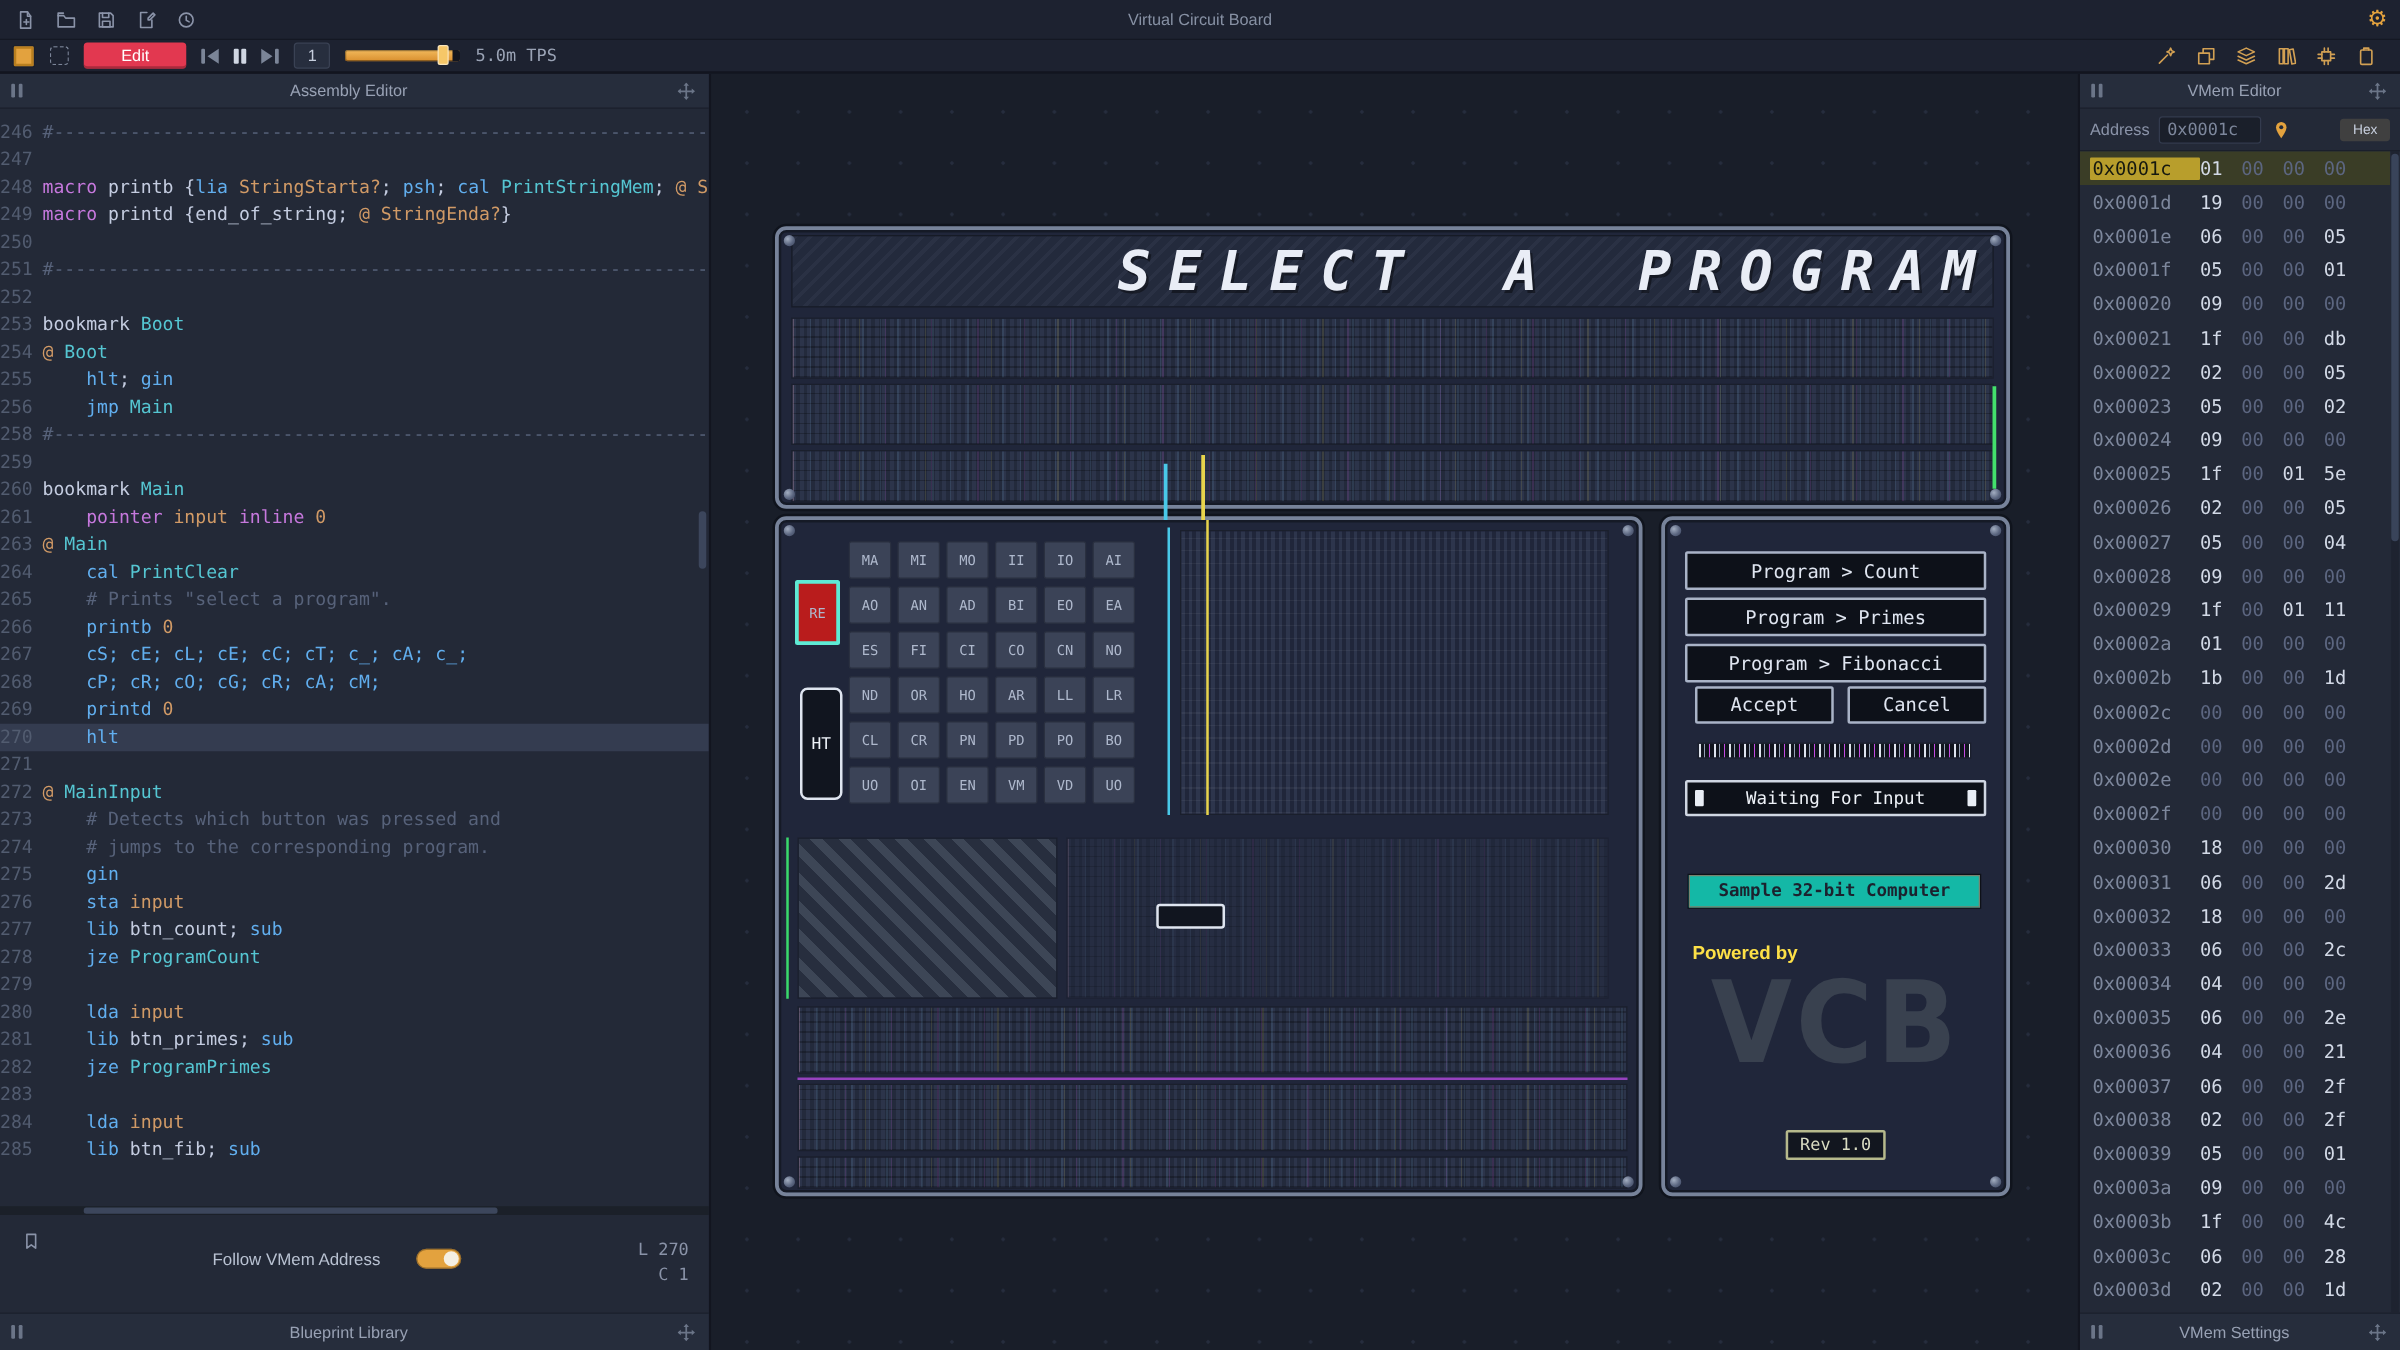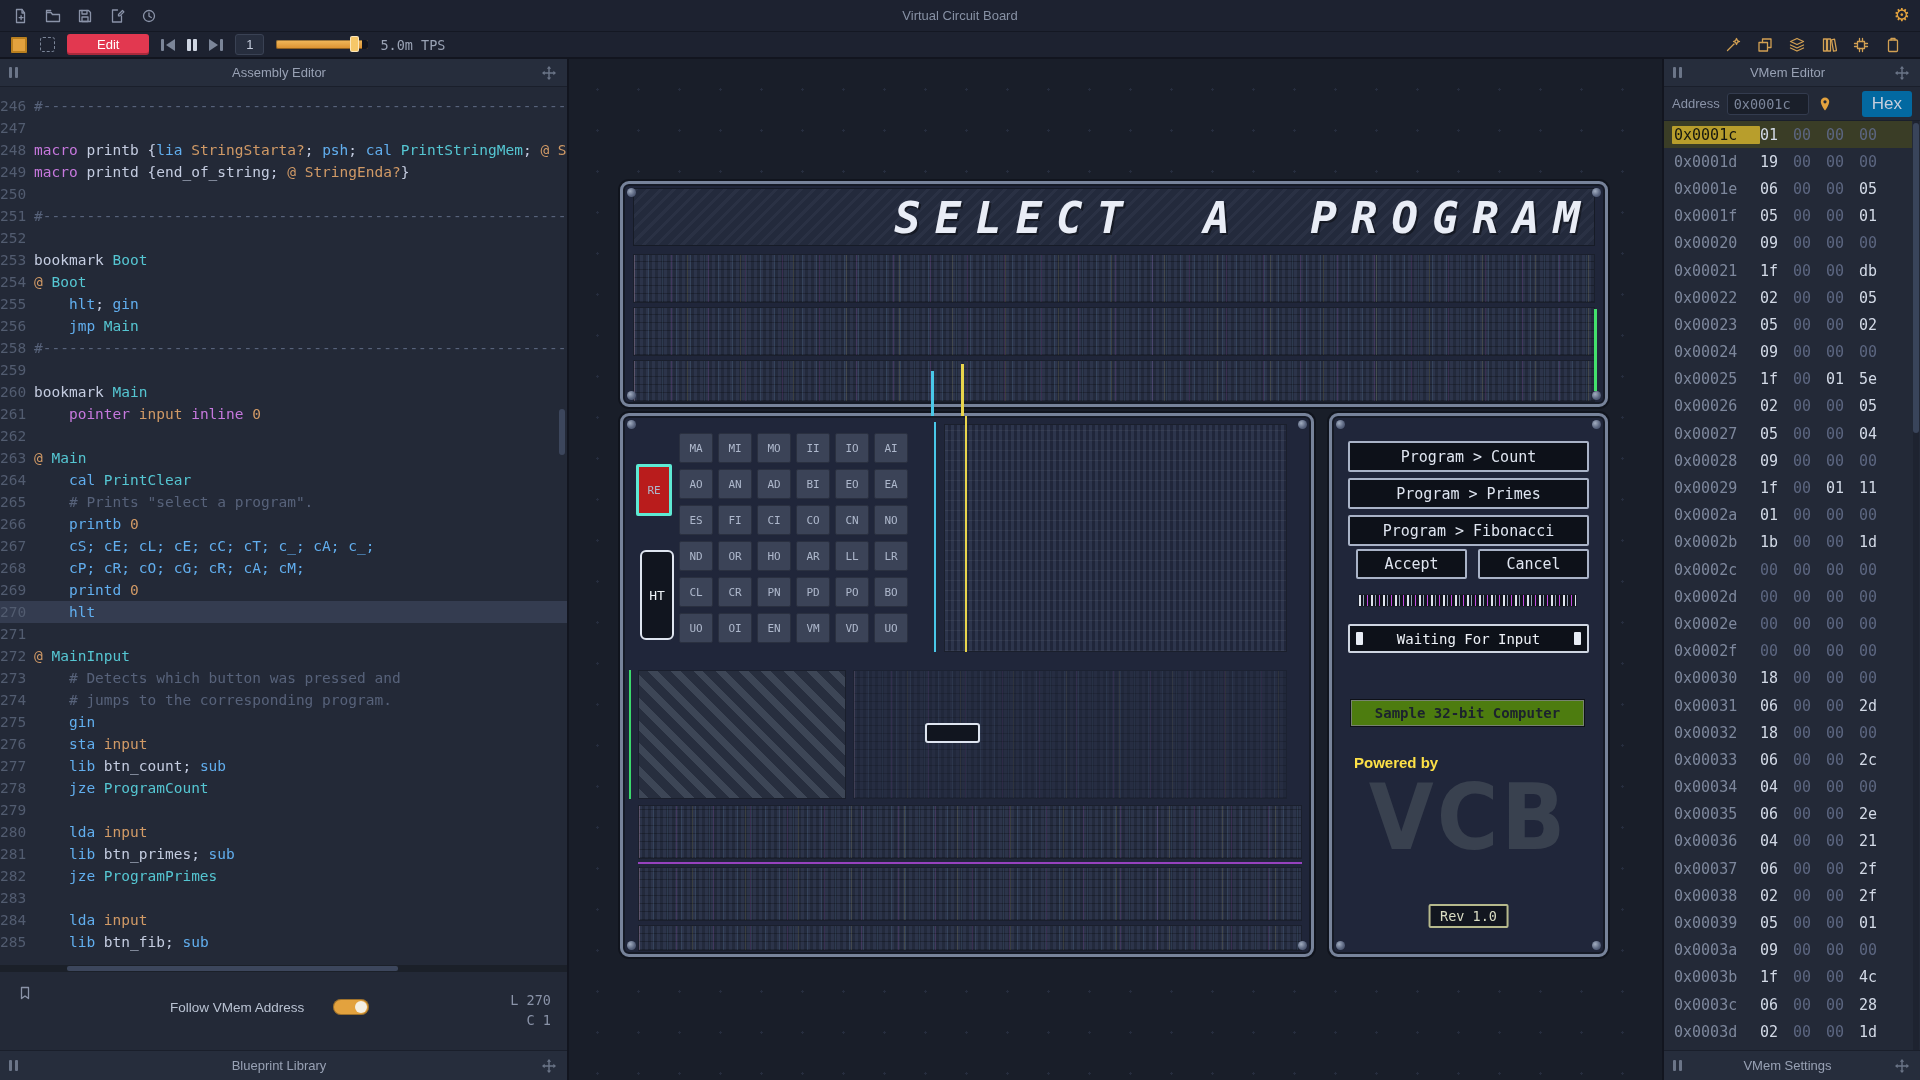--- a/index.html
+++ b/index.html
@@ -62,21 +62,21 @@
 #efooter .bkm{position:absolute;left:16px;top:12px}
 #efooter .flw{position:absolute;left:170px;top:28px;font-size:13.5px;color:#b9c2d2}
 .toggle{position:absolute;left:333px;top:27px;width:36px;height:16px;border-radius:8px;background:#e3a23e;box-shadow:inset 0 0 0 1px rgba(0,0,0,.3)}
 .toggle .knob{position:absolute;right:2px;top:2px;width:12px;height:12px;border-radius:50%;background:#f4efe3}
 #efooter .lc{position:absolute;right:16px;top:18px;text-align:right;font:13.5px/20px "DejaVu Sans Mono",monospace;color:#8a93a8}
 
 
 #addrbar{position:absolute;top:28px;left:0;right:0;height:34px;display:flex;align-items:center;gap:7px;padding:0 8px;background:#232937;border-bottom:1px solid #1a1f2b}
 #addrbar .lbl{font-size:13px;color:#8a93a8}
 #addrbar input{width:82px;height:22px;background:#1a1f2a;border:1px solid #333b4e;border-radius:3px;color:#7d879c;font:13.5px "DejaVu Sans Mono",monospace;padding:0 6px;outline:none}
-.hexbtn{margin-left:auto;background:#0369a1;border-radius:3px;padding:3px 10px;font-size:17px;color:#c6cedd}
+.hexbtn{margin-left:auto;background:#404040;border-radius:3px;padding:3px 10px;font-size:11px;color:#c6cedd}
 #hexrows{position:absolute;top:62px;left:0;right:8px;bottom:30px;overflow:hidden;font:15px "DejaVu Sans Mono",monospace;background:#232937}
 .hr{display:flex;height:27.2px;align-items:center;padding-left:8px}
 .ha{display:inline-block;width:88px;color:#7d879c;padding-left:2px}
 .hb{width:33px;color:#d2d9e6}
 .hb.z{color:#5c6680}
 .hr.hl{background:#3a3d26}
 .hr.hl .ha{background:#b89e2c;color:#15180f;border-radius:1px}
 #vvscroll{position:absolute;right:1px;top:62px;width:6px;bottom:30px;background:#1e2330}
 #vvscroll .thumb{position:absolute;top:2px;height:310px;width:6px;background:#39445a;border-radius:3px}
 
@@ -106,21 +106,21 @@
 
 
 #menu-buttons{position:absolute;left:0;right:0;top:25px}
 .mbtn{height:31px;margin:0 16px 6px;background:#0d1119;border:2px solid #a9b3c7;border-radius:2px;color:#dfe5f0;font:15px "DejaVu Sans Mono",monospace;display:flex;align-items:center;justify-content:center}
 .acrow{position:absolute;left:24px;right:16px;top:133px;display:flex;gap:11px}
 .acrow .mbtn{flex:1;margin:0;height:30px}
 .noisestrip{position:absolute;left:26px;right:28px;top:178px;height:13px;background:repeating-linear-gradient(90deg,#dfe4ee 0 2px,#10141d 2px 4px,#95a0b5 4px 5px,#10141d 5px 8px,#c24ae0 8px 9px,#10141d 9px 12px);border:1px solid #1a1f2c}
 .waitbox{position:absolute;left:16px;right:16px;top:208px;height:29px;border:2px solid #cfd6e2;border-radius:2px;background:#0d1119;display:flex;align-items:center;padding:0 6px}
 .waitbox .cap{width:7px;height:13px;background:#e8edf5;border-radius:1px;flex:none}
 .waitbox .wt{flex:1;text-align:center;color:#eef2f8;font:14px "DejaVu Sans Mono",monospace}
-.samplelbl{position:absolute;left:19px;right:21px;top:284px;height:26px;background:#4d7c0f;color:#1c222e;font:bold 14px "DejaVu Sans Mono",monospace;display:flex;align-items:center;justify-content:center;box-shadow:inset 0 0 0 1px #77836f,0 0 0 1px #0e1118}
+.samplelbl{position:absolute;left:19px;right:21px;top:284px;height:26px;background:#14b8a6;color:#1c222e;font:bold 14px "DejaVu Sans Mono",monospace;display:flex;align-items:center;justify-content:center;box-shadow:inset 0 0 0 1px #77836f,0 0 0 1px #0e1118}
 .powered{position:absolute;left:22px;top:338px;color:#fde047;font-weight:bold;font-size:15px}
 .vcblogo{position:absolute;left:0;right:0;top:352px;height:100px;text-align:center;font:bold 84px/100px "DejaVu Sans",sans-serif;letter-spacing:3px;color:#39414f;transform:scaleY(1.08)}
 .revlbl{position:absolute;left:50%;top:488px;transform:translateX(-50%);padding:2px 10px;border:2px solid #b6b98c;border-radius:2px;background:#12161f;color:#d9dcc2;font:13.5px "DejaVu Sans Mono",monospace}
 </style>
 </head>
 <body>
 
 <div id="app">
 
   <header id="titlebar">
@@ -248,21 +248,20 @@
           <div class="cl"><span class="ln">251</span><span class="s-c">#--------------------------------------------------------------</span></div>
           <div class="cl"><span class="ln">252</span></div>
           <div class="cl"><span class="ln">253</span><span class="s-t">bookmark </span><span class="s-l">Boot</span></div>
           <div class="cl"><span class="ln">254</span><span class="s-n">@ </span><span class="s-l">Boot</span></div>
           <div class="cl"><span class="ln">255</span><span class="s-t">    </span><span class="s-i">hlt</span><span class="s-t">; </span><span class="s-i">gin</span></div>
           <div class="cl"><span class="ln">256</span><span class="s-t">    </span><span class="s-i">jmp </span><span class="s-l">Main</span></div>
           <div class="cl"><span class="ln">258</span><span class="s-c">#--------------------------------------------------------------</span></div>
           <div class="cl"><span class="ln">259</span></div>
           <div class="cl"><span class="ln">260</span><span class="s-t">bookmark </span><span class="s-l">Main</span></div>
           <div class="cl"><span class="ln">261</span><span class="s-t">    </span><span class="s-k">pointer </span><span class="s-n">input </span><span class="s-k">inline </span><span class="s-n">0</span></div>
-          <div class="cl"><span class="ln">262</span></div>
           <div class="cl"><span class="ln">263</span><span class="s-n">@ </span><span class="s-l">Main</span></div>
           <div class="cl"><span class="ln">264</span><span class="s-t">    </span><span class="s-i">cal </span><span class="s-l">PrintClear</span></div>
           <div class="cl"><span class="ln">265</span><span class="s-t">    </span><span class="s-c"># Prints "select a program".</span></div>
           <div class="cl"><span class="ln">266</span><span class="s-t">    </span><span class="s-i">printb </span><span class="s-n">0</span></div>
           <div class="cl"><span class="ln">267</span><span class="s-t">    </span><span class="s-i">cS; cE; cL; cE; cC; cT; c_; cA; c_;</span></div>
           <div class="cl"><span class="ln">268</span><span class="s-t">    </span><span class="s-i">cP; cR; cO; cG; cR; cA; cM;</span></div>
           <div class="cl"><span class="ln">269</span><span class="s-t">    </span><span class="s-i">printd </span><span class="s-n">0</span></div>
           <div class="cl hl"><span class="ln">270</span><span class="s-t">    </span><span class="s-i">hlt</span></div>
           <div class="cl"><span class="ln">271</span></div>
           <div class="cl"><span class="ln">272</span><span class="s-n">@ </span><span class="s-l">MainInput</span></div>

